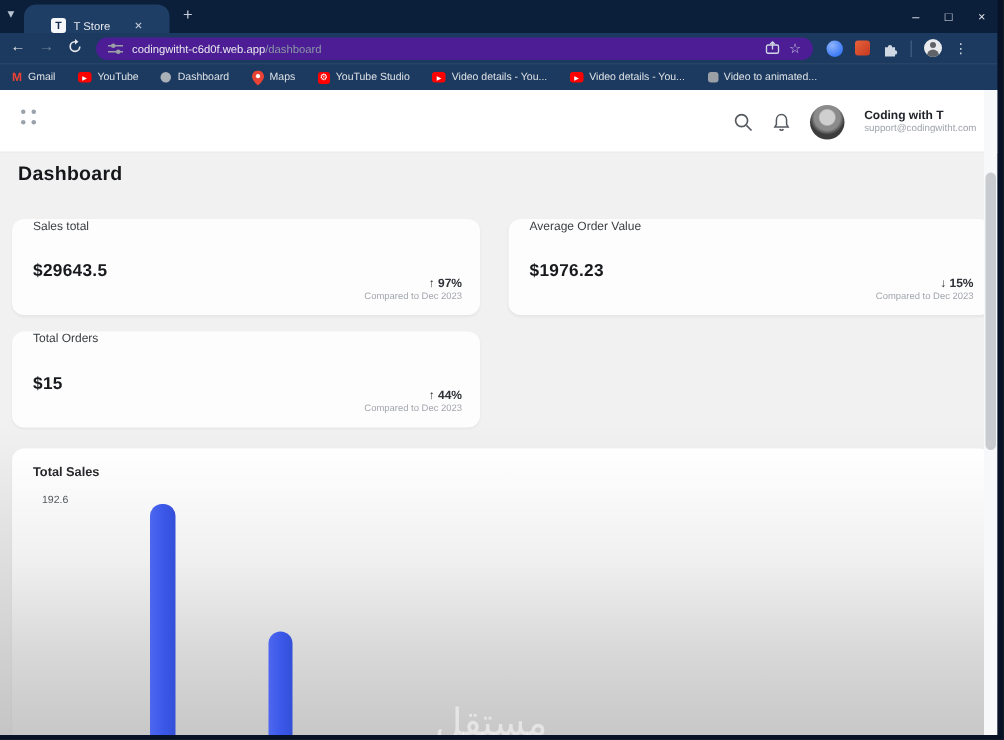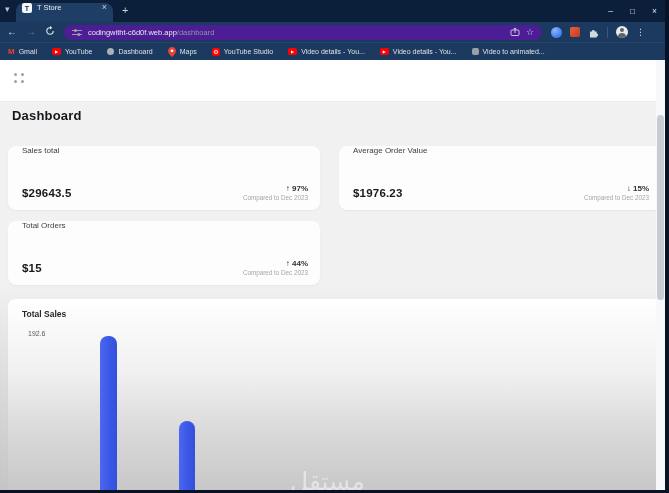--- a/index.html
+++ b/index.html
@@ -8,21 +8,21 @@
     position:relative;width:669px;height:493px;overflow:hidden;
     background:#0b1e3a;
     border-right:4px solid #081226;border-bottom:3px solid #081226;
     font-family:"Liberation Sans","DejaVu Sans",sans-serif;
     -webkit-font-smoothing:antialiased;
   }
   
   .titlebar{position:absolute;top:0;left:0;right:0;height:22px;background:#0b1e3a;}
   .chev{position:absolute;left:5px;top:4px;font-size:9px;color:#b9c4d2;cursor:pointer;}
   .tab{position:absolute;left:16px;top:3px;width:97px;height:19px;background:#1f3e66;
-       border-radius:8px 8px 0 0;display:flex;align-items:flex-start;padding:0 6px;gap:5px;}
+       border-radius:8px 8px 0 0;display:flex;align-items:flex-end;padding:0 18px;gap:5px;}
   .favicon{width:10px;height:10px;background:#f5f7fa;border-radius:2px;display:flex;
            align-items:center;justify-content:center;font-size:7px;font-weight:bold;color:#12294d;flex:0 0 auto;}
   .tab-title{font-size:7.5px;color:#e8eaed;white-space:nowrap;overflow:hidden;flex:1;}
   .tab-close{font-size:9px;color:#c7d0dc;cursor:pointer;line-height:1;}
   .newtab{position:absolute;left:122px;top:4px;font-size:11px;color:#c7d0dc;cursor:pointer;}
   .wincontrols{position:absolute;right:8px;top:0;height:22px;display:flex;align-items:center;gap:17px;}
   .winbtn{font-size:8.5px;color:#dfe3e8;cursor:pointer;line-height:1;}
   
   .toolbar{position:absolute;top:22px;left:0;right:0;height:20px;background:#1c3a5f;
            display:flex;align-items:center;padding:0 7px;gap:9px;}
@@ -74,21 +74,21 @@
   .user-name{font-size:8px;font-weight:bold;color:#202328;}
   .user-email{font-size:6.5px;color:#a0a4aa;}
   .page-title{position:absolute;left:12px;top:48px;font-size:13px;font-weight:bold;color:#15171a;letter-spacing:.2px;}
   
   .card{position:absolute;background:#fdfdfe;border-radius:8px;box-shadow:0 1px 2px rgba(0,0,0,0.05);}
   .card1{left:8px;  top:86px; width:312px;height:64px;}
   .card2{left:339px;top:86px; width:322px;height:64px;}
   .card3{left:8px;  top:161px;width:312px;height:64px;}
   .card4{left:339px;top:161px;width:322px;height:64px;}
   .card-label{position:absolute;left:14px;top:0;font-size:8px;color:#3c4043;}
-  .card-value{position:absolute;left:14px;bottom:11px;font-size:11.5px;font-weight:bold;color:#17191c;letter-spacing:.2px;}
+  .card-value{position:absolute;left:14px;bottom:23px;font-size:11.5px;font-weight:bold;color:#17191c;letter-spacing:.2px;}
   .card-right{position:absolute;right:12px;bottom:9px;text-align:right;}
   .card-delta{font-size:8px;font-weight:bold;color:#2f3237;}
   .card-compare{font-size:6.3px;color:#a2a6ab;margin-top:1px;}
   .cursor-ic{position:absolute;right:12px;top:9px;}
   
   .chart-card{position:absolute;left:8px;top:239px;width:653px;height:196px;
       border-radius:8px 8px 0 0;overflow:hidden;
       background:linear-gradient(180deg,#ffffff 0%,#f0f0f0 38%,#d9d9d9 68%,#c6c6c7 100%);
       box-shadow:0 1px 2px rgba(0,0,0,0.04);}
   .chart-title{position:absolute;left:14px;top:10px;font-size:8.5px;font-weight:bold;color:#26282b;}
@@ -204,20 +204,39 @@
 
   <div class="app">
 
     <div class="app-header">
       <span class="dots-grid">
           <i></i>
           <i></i>
           <i></i>
           <i></i>
         </span>
+      <div class="hdr-right">
+        <span class="hdr-ic">
+          <svg width="13" height="13" viewBox="0 0 13 13">
+              <circle cx="5.4" cy="5.4" r="4" fill="none" stroke="#54595f" stroke-width="1.1"></circle>
+              <line x1="8.6" y1="8.6" x2="12" y2="12" stroke="#54595f" stroke-width="1.1"></line>
+            </svg>
+        </span>
+        <span class="hdr-ic">
+          <svg width="12" height="13" viewBox="0 0 12 13">
+              <path d="M6 1.4 C3.9 1.4 2.6 3.1 2.6 5.1 L2.6 8 L1.6 9.6 L10.4 9.6 L9.4 8 L9.4 5.1 C9.4 3.1 8.1 1.4 6 1.4 Z" fill="none" stroke="#54595f" stroke-width="1"></path>
+              <path d="M4.8 11 a1.25 1.25 0 0 0 2.4 0" fill="none" stroke="#54595f" stroke-width="1"></path>
+            </svg>
+        </span>
+        <span class="user-avatar"></span>
+        <span class="user-block">
+          <div class="user-name">Coding with T</div>
+          <div class="user-email">support@codingwitht.com</div>
+        </span>
+      </div>
     </div>
 
     <div class="page-title">Dashboard</div>
 
     <div class="card card1">
       <div class="card-label">Sales total</div>
       <div class="card-value">$29643.5</div>
       <div class="card-right">
         <div class="card-delta"><span>↑</span> <span>97%</span></div>
         <div class="card-compare">Compared to Dec 2023</div>

